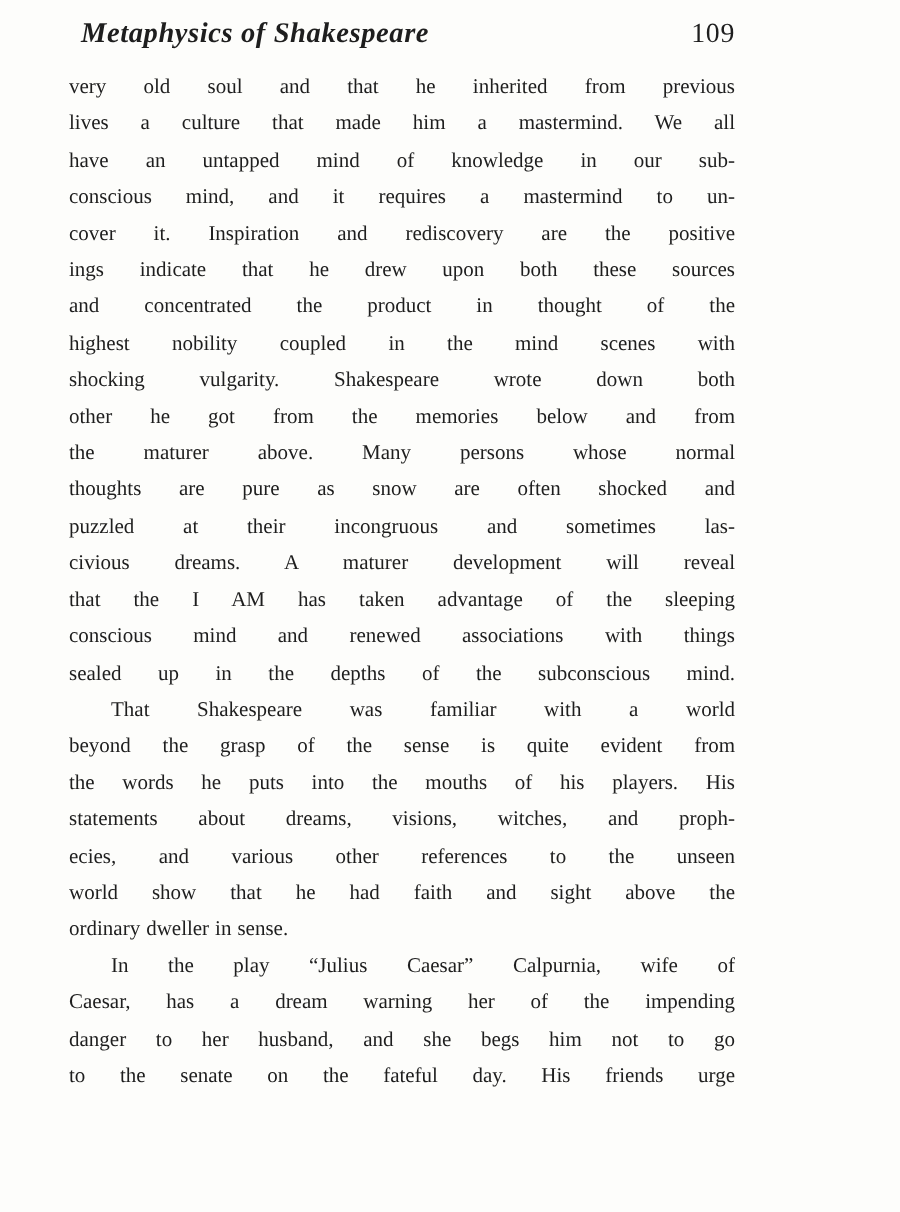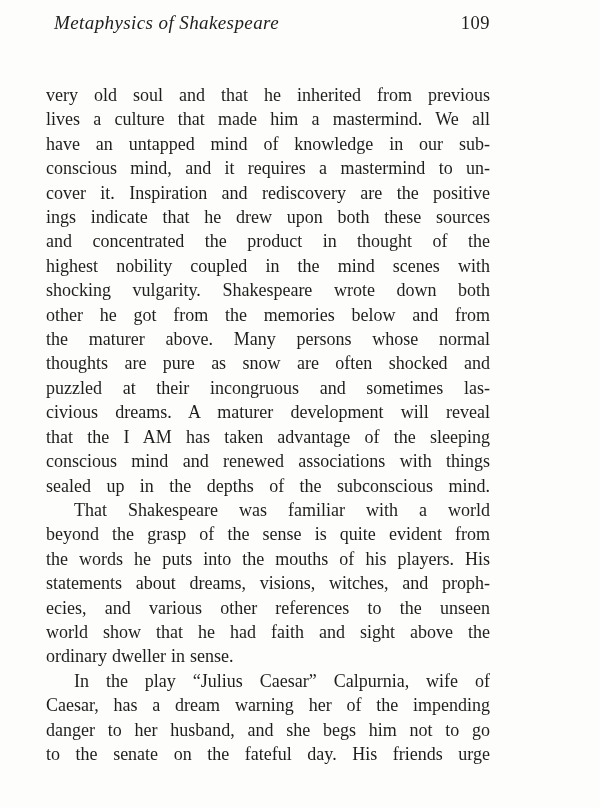--- a/index.html
+++ b/index.html
@@ -24,36 +24,35 @@
     position: absolute;
     top: 12px;
     left: 54px;
     right: 110px;
     display: flex;
     justify-content: space-between;
     align-items: baseline;
   }
   .head-title {
     font-style: italic;
-    font-weight: normal;
+    font-weight: bold;
     font-size: 19px;
     letter-spacing: 0.4px;
   }
   .head-page {
     font-size: 18.5px;
     letter-spacing: 0.5px;
   }
   .text-block {
     position: absolute;
     top: 47px;
     left: 46px;
     width: 444px;
-    font-size: 18px;
+    font-size: 14px;
     line-height: 24.4px;
-    margin-top: 36px;
   }
   .line {
     text-align: justify;
     text-align-last: justify;
     word-spacing: 0.5px;
     white-space: normal;
   }
   .line.indent {
     padding-left: 28px;
   }

